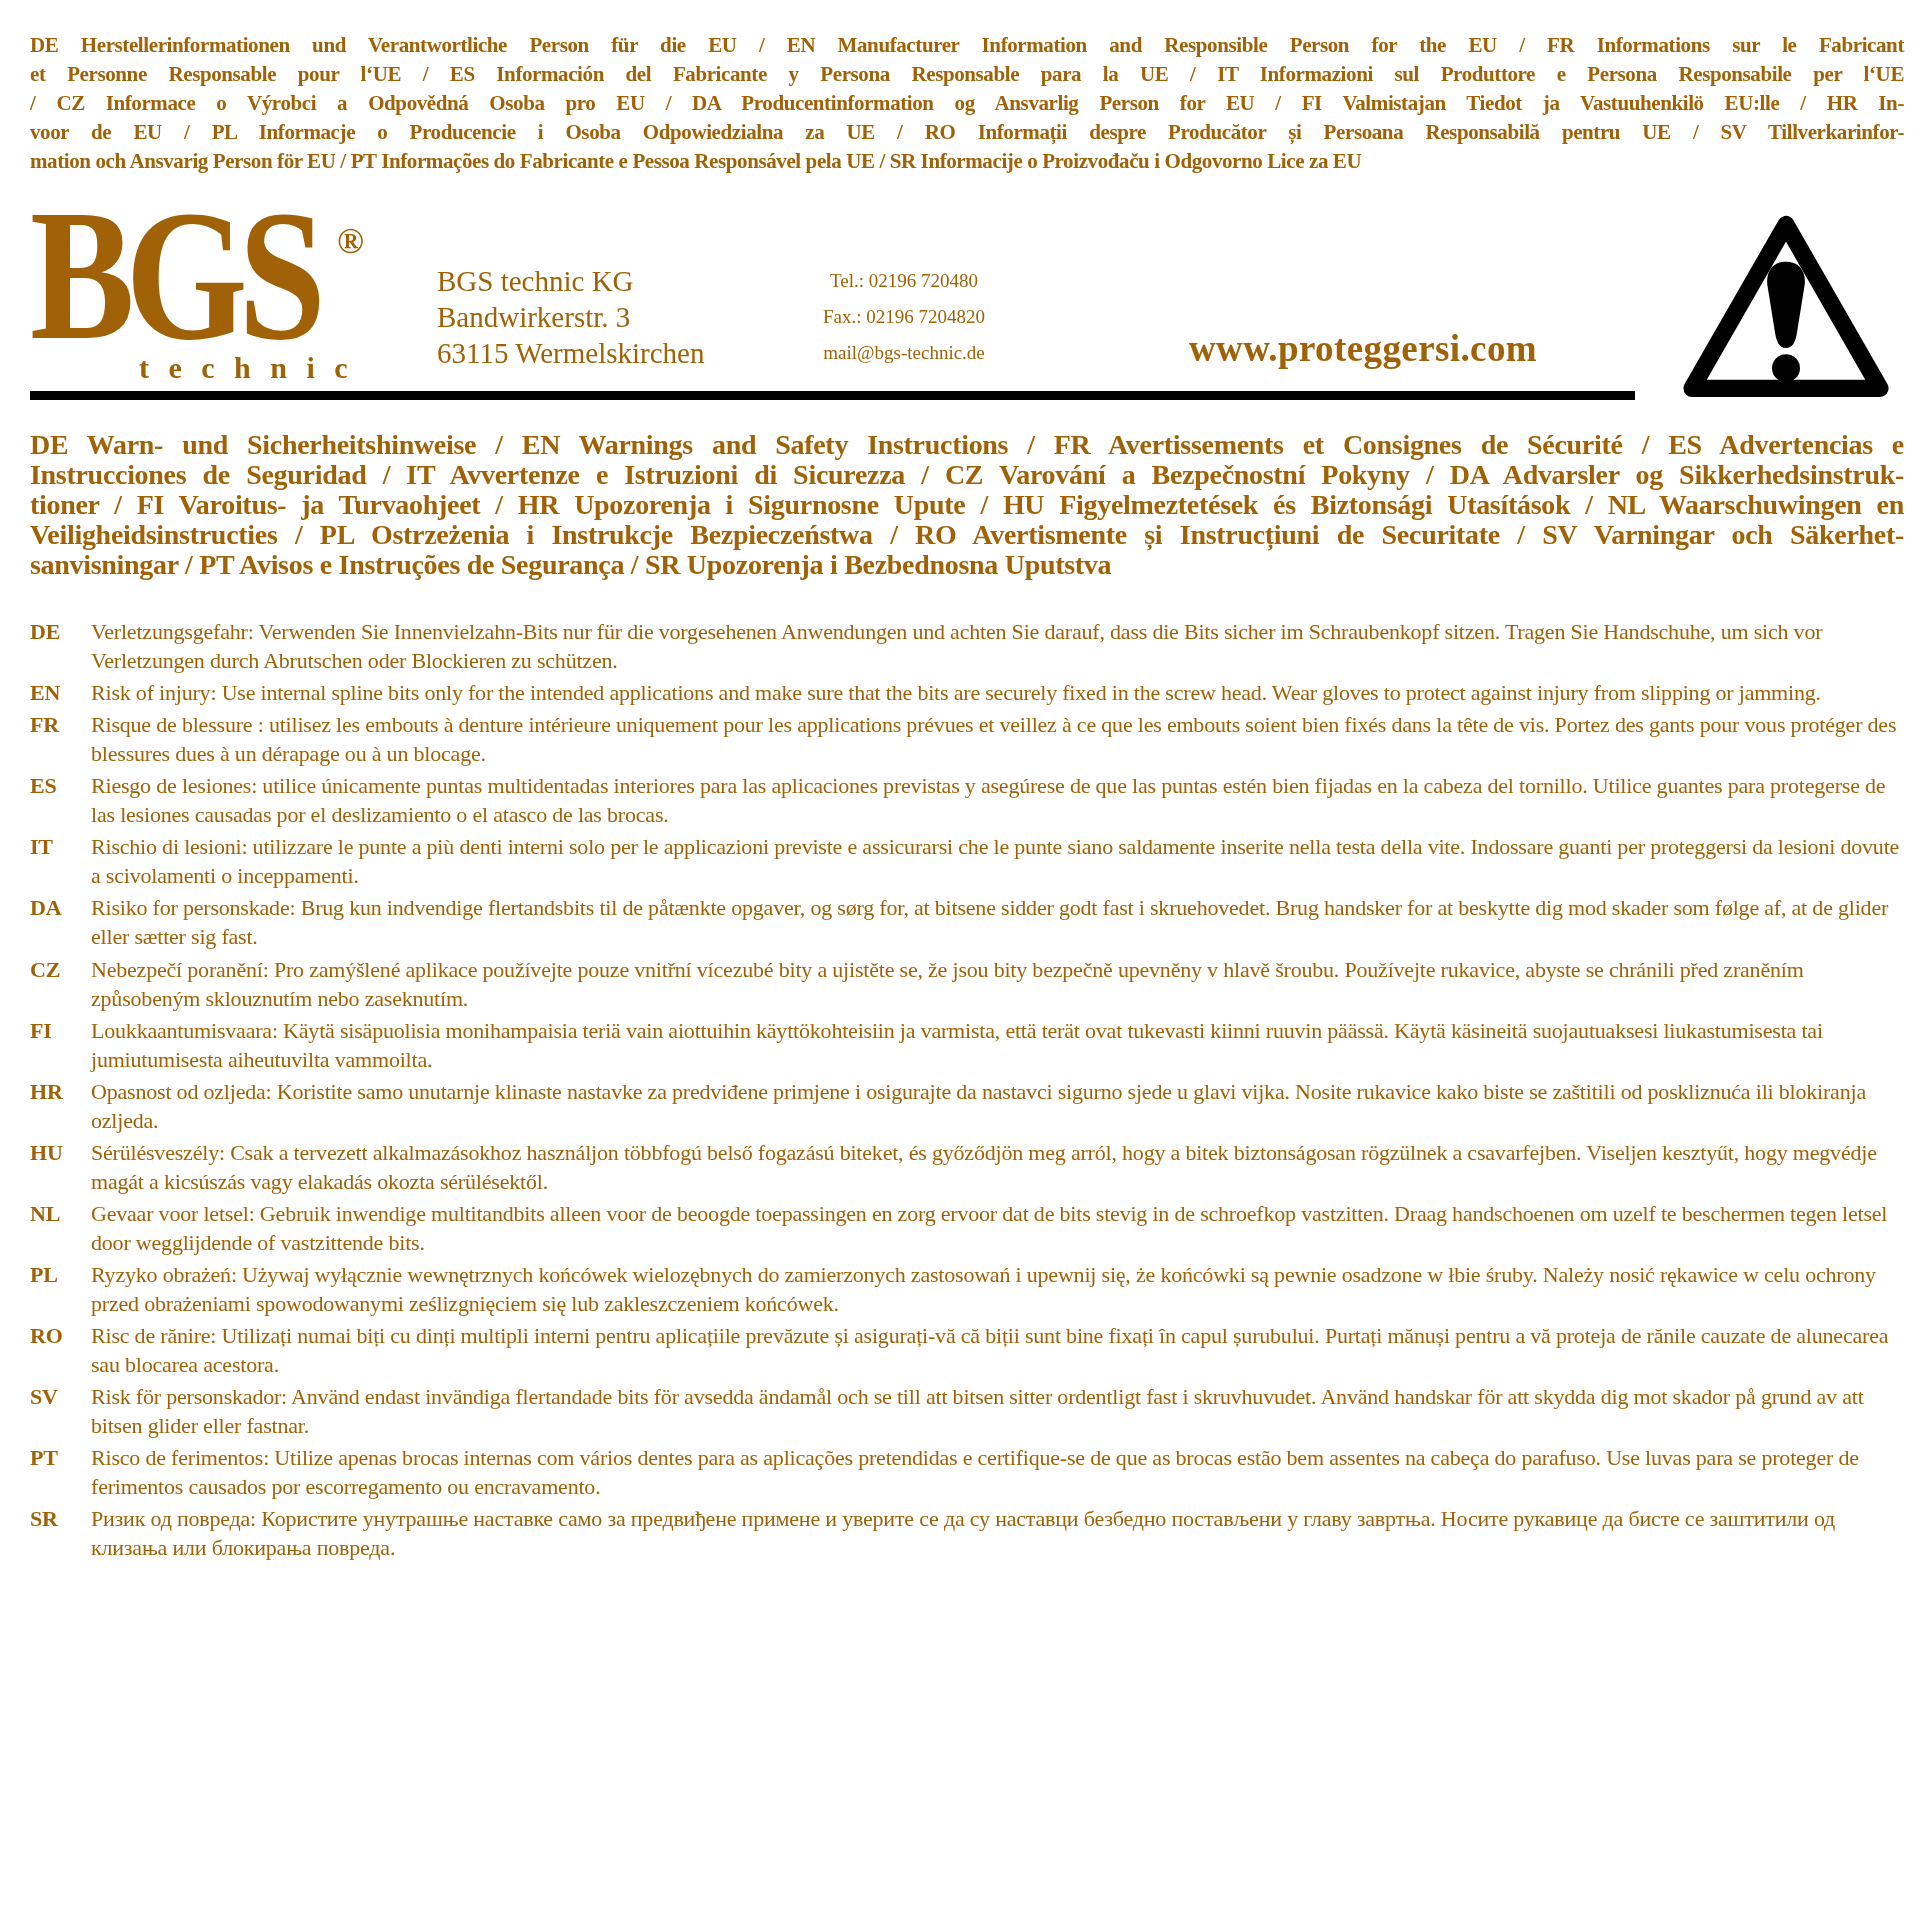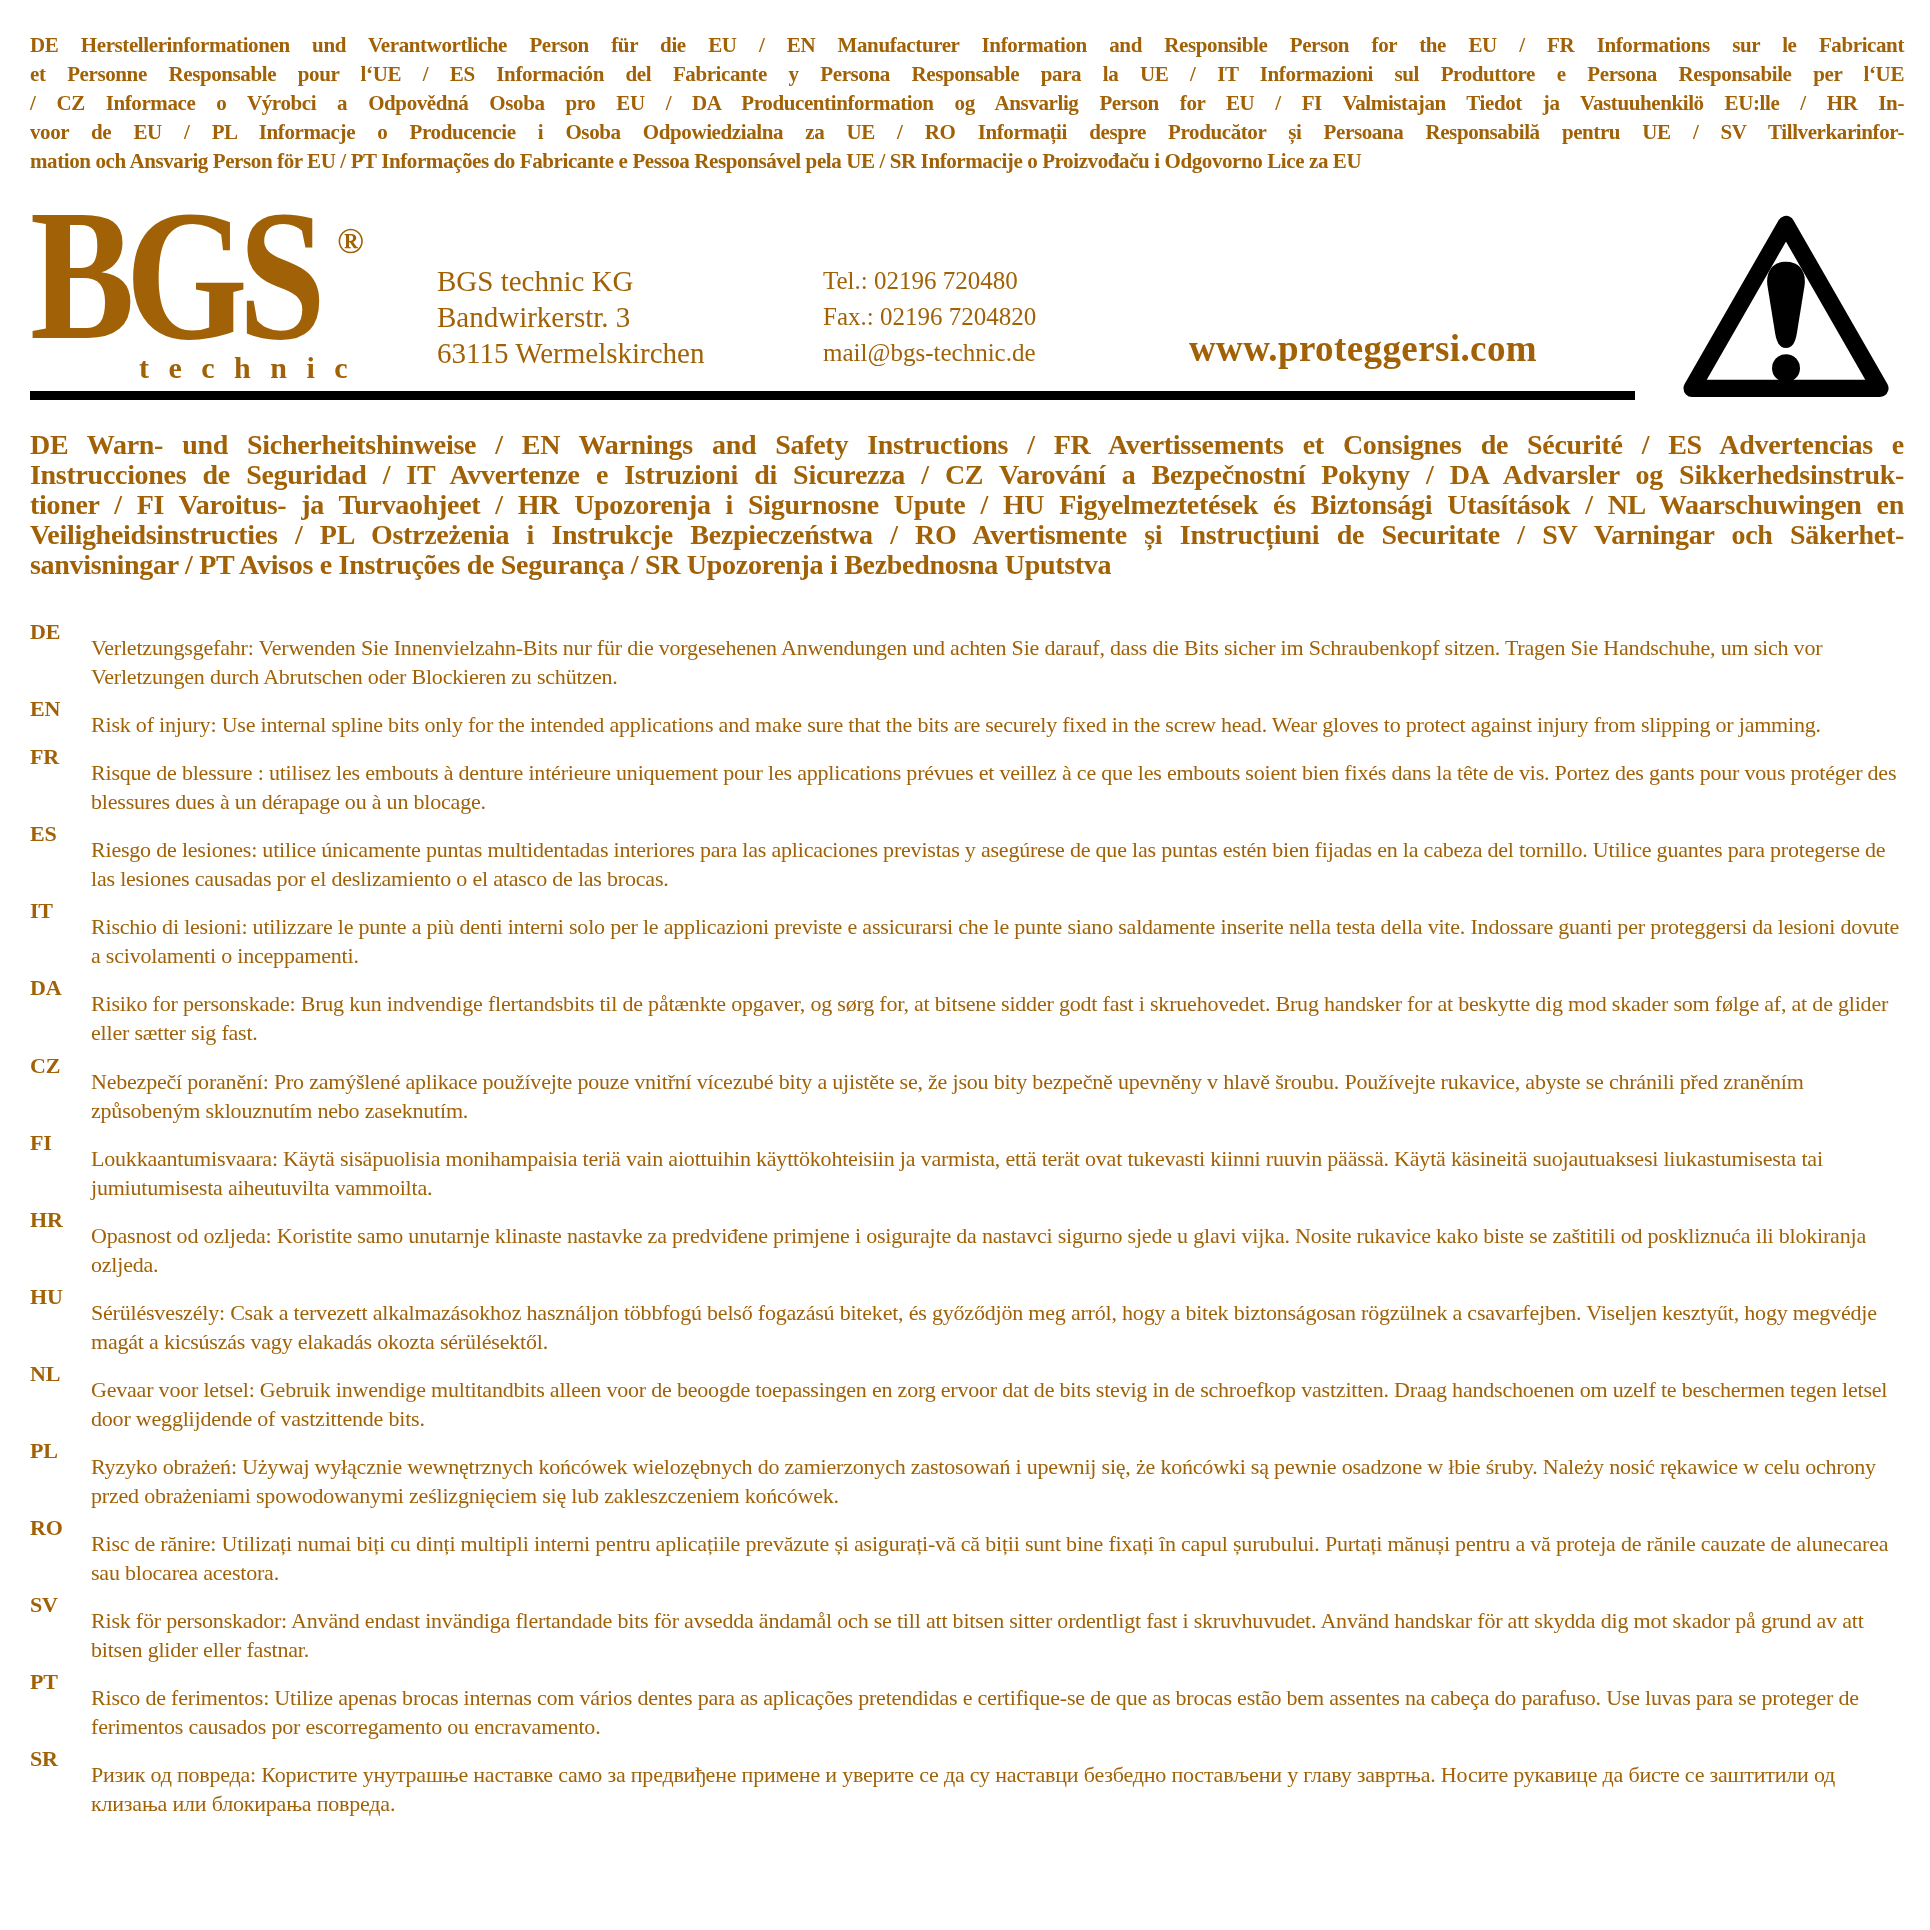--- a/index.html
+++ b/index.html
@@ -28,40 +28,40 @@
     transform-origin:0 0; white-space:nowrap;
   }
   .logo-reg { position:absolute; left:307px; top:0px; font-size:36px; font-weight:700; }
   .logo-technic {
     position:absolute; left:109px; top:131px; font-size:30px; font-weight:700;
     letter-spacing:19.5px; white-space:nowrap;
   }
 
   
   .addr { position:absolute; left:437px; top:263px; font-size:29px; line-height:36px; }
-  .tels { position:absolute; left:823px; top:263px; font-size:25px; line-height:36px; }
+  .tels { position:absolute; left:823px; top:263px; font-size:19px; line-height:36px;text-align:center; }
   .website {
     position:absolute; left:1189px; top:327px; font-size:37px; font-weight:700;
     letter-spacing:0.4px;
   }
 
   
   .triangle { position:absolute; left:1680px; top:212px; width:212px; height:188px; }
 
   
   .rule { position:absolute; left:30px; top:391px; width:1605px; height:9.3px; background:#000000; }
 
   
   .warn-list {
     position:absolute; left:30px; top:617px; width:1876px;
     font-size:22px; line-height:29px; letter-spacing:-0.2px;
   }
   .warn-item { display:grid; grid-template-columns:61px 1fr; margin-bottom:3.1px; }
   .lang-code { font-weight:700; }
-  .warn-text { padding-right:4.7px;margin-top:16px; }
+  .warn-text { padding-right:4.7px; }
 </style>
 </head>
 <body>
 
 <div class="page">
 
   <div class="mfr-header">
     <div class="hline just">DE Herstellerinformationen und Verantwortliche Person für die EU / EN Manufacturer Information and Responsible Person for the EU / FR Informations sur le Fabricant</div>
     <div class="hline just">et Personne Responsable pour l‘UE / ES Información del Fabricante y Persona Responsable para la UE / IT Informazioni sul Produttore e Persona Responsabile per l‘UE</div>
     <div class="hline just">/ CZ Informace o Výrobci a Odpovědná Osoba pro EU / DA Producentinformation og Ansvarlig Person for EU / FI Valmistajan Tiedot ja Vastuuhenkilö EU:lle / HR In-</div>

